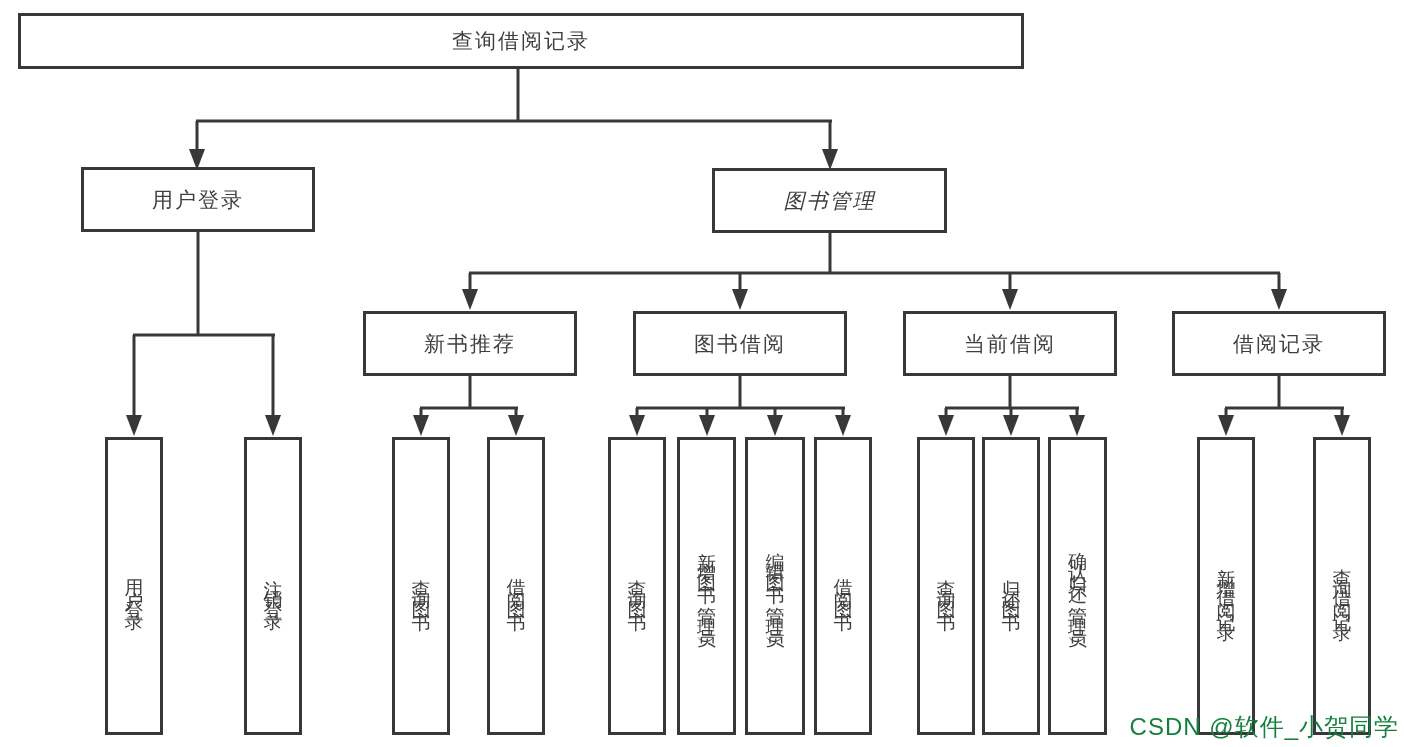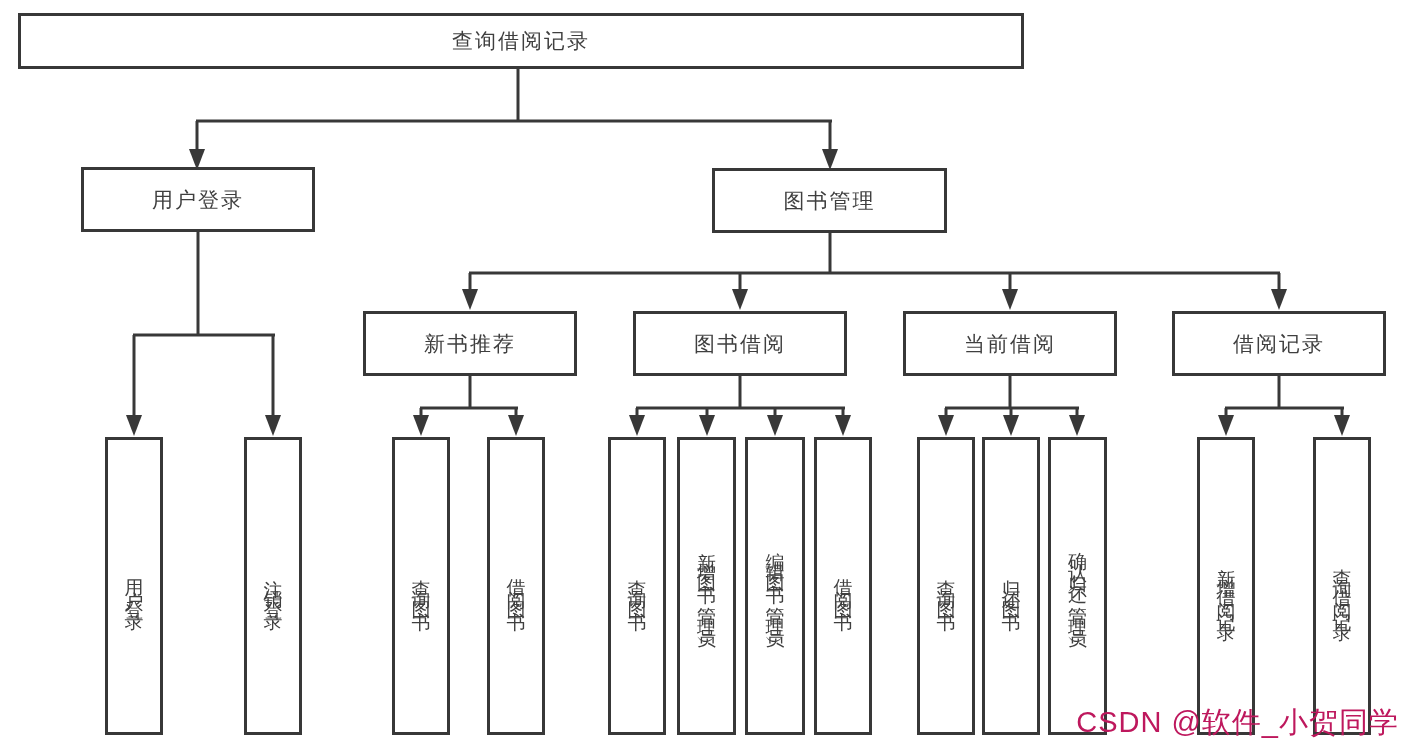--- a/index.html
+++ b/index.html
@@ -50,23 +50,23 @@
     text-orientation: mixed;
     font-size: 19px;
     line-height: 1.15;
     letter-spacing: 11px;
     white-space: nowrap;
   }
   #watermark {
     position: absolute;
     right: 6px;
     bottom: 4px;
-    font-size: 29px;
+    font-size: 24px;
     letter-spacing: 1px;
-    color: #be185d;
+    color: #15803d;
     z-index: 10;
     white-space: nowrap;
   }
 </style>
 </head>
 <body>
 
 <div id="canvas">
 
   <svg id="connectors" width="1405" height="747" viewBox="0 0 1405 747" xmlns="http://www.w3.org/2000/svg">
@@ -145,21 +145,21 @@
     </g>
   </svg>
 
   <div class="box h" style="left:18px; top:13px; width:1006px; height:56px;">
     <span class="lbl">查询借阅记录</span>
   </div>
 
   <div class="box h" style="left:81px; top:167px; width:234px; height:65px;">
     <span class="lbl">用户登录</span>
   </div>
-  <div class="box h" style="left:712px; top:168px; width:235px; height:65px;">
+  <div class="box h" style="left:712px; top:168px; width:235px; height:65px;font-style:italic;">
     <span class="lbl">图书管理</span>
   </div>
 
   <div class="box h" style="left:633px; top:311px; width:214px; height:65px;">
     <span class="lbl">图书借阅</span>
   </div>
   <div class="box h" style="left:363px; top:311px; width:214px; height:65px;">
     <span class="lbl">新书推荐</span>
   </div>
   <div class="box h" style="left:903px; top:311px; width:214px; height:65px;align-items:center;">

